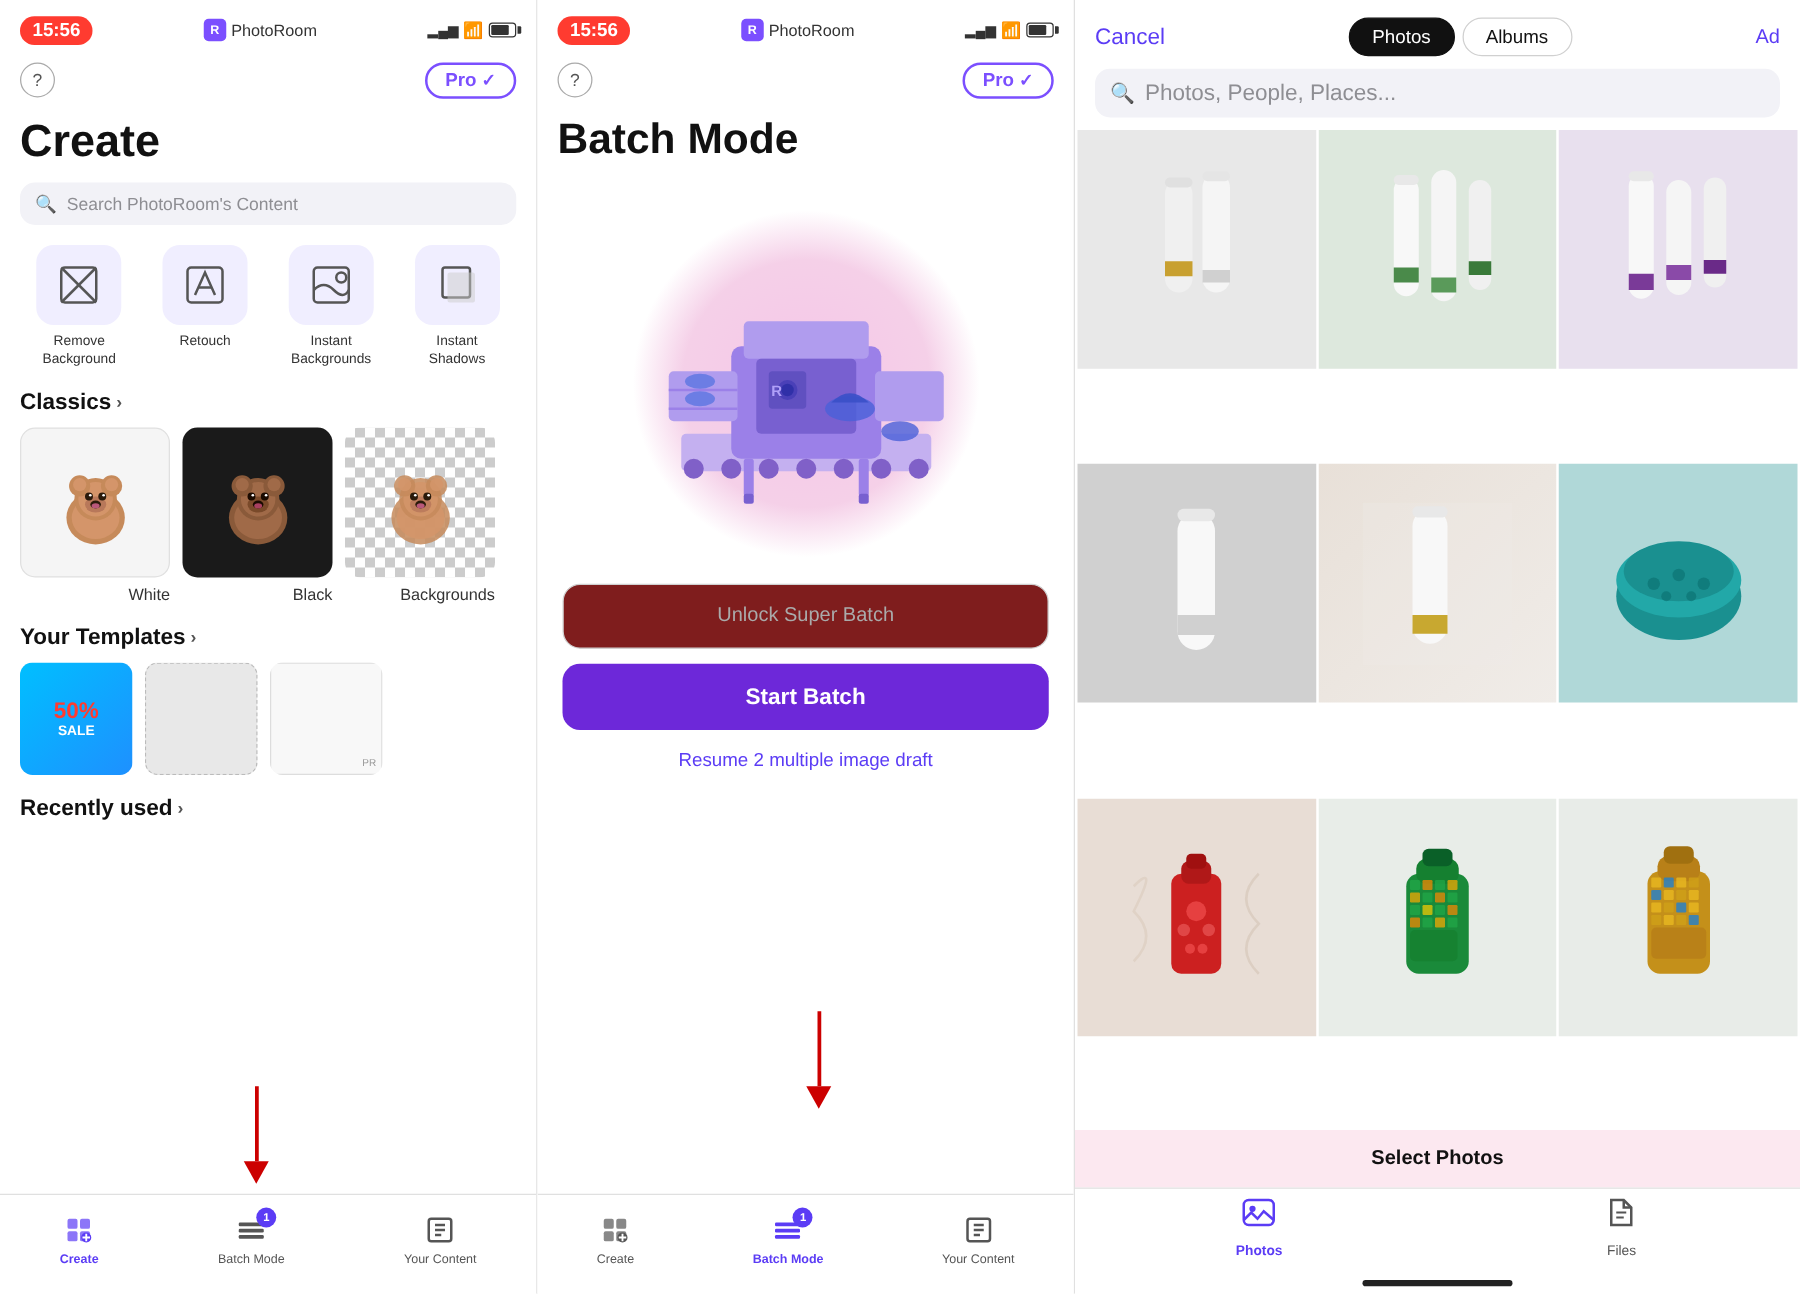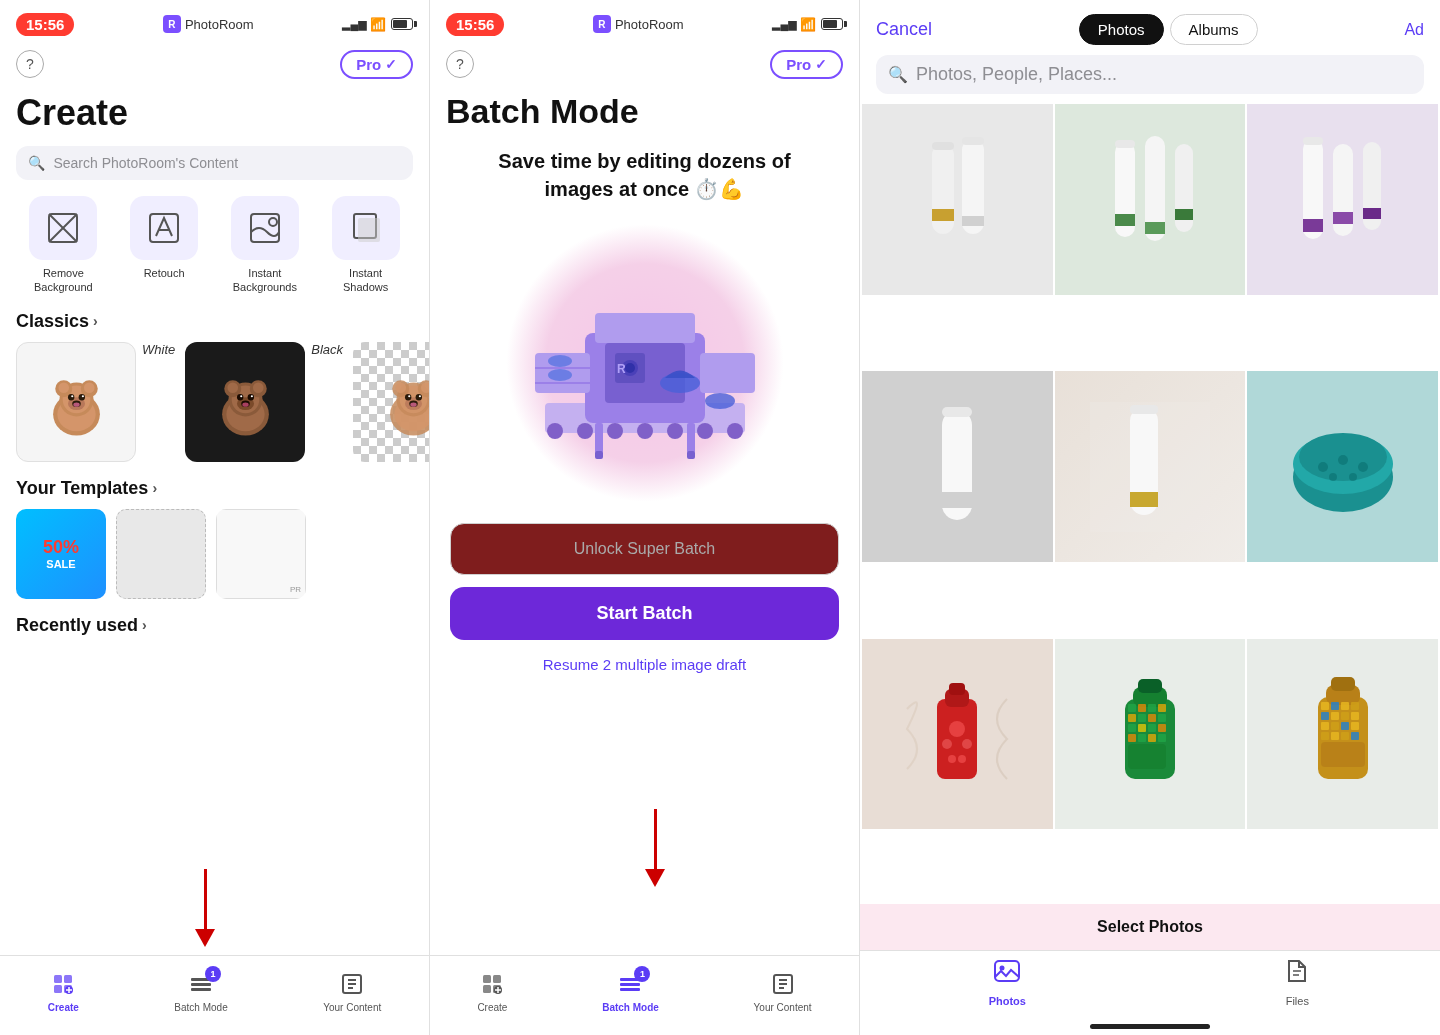--- a/index.html
+++ b/index.html
@@ -220,24 +220,23 @@
     .section-chevron { color: #555; font-size: 14px; }
 
     
     .classics-row {
       display: flex;
       gap: 10px;
       padding: 0 16px 16px;
     }
     .classic-item {
       display: flex;
-      flex-direction: row;
-      align-items: flex-start;
+      flex-direction: column;
+      align-items: flex-end;
       gap: 6px;
-      font-style: italic;
     }
     .classic-thumb {
       width: 120px;
       height: 120px;
       border-radius: 12px;
       display: flex;
       align-items: center;
       justify-content: center;
       overflow: hidden;
     }
@@ -824,21 +823,20 @@
   <div class="nav-bar">
     <div class="help-icon">?</div>
     <div class="pro-badge">
       <span>Pro</span>
       <span class="pro-check">✓</span>
     </div>
   </div>
 
   <div class="batch-title">Batch Mode</div>
 
-  <div class="batch-subtitle">Save time by editing dozens of images at once ⏱️💪</div>
 
   <div class="batch-illustration">
     <div class="machine-svg-wrapper">
       <svg viewBox="0 0 240 220" fill="none" xmlns="http://www.w3.org/2000/svg" width="240" height="220">
 
         <rect x="20" y="150" width="200" height="30" rx="4" fill="#c4b0f0"></rect>
 
         <rect x="60" y="80" width="120" height="90" rx="8" fill="#9b80e8"></rect>
 
         <rect x="70" y="60" width="100" height="30" rx="4" fill="#b09cee"></rect>

